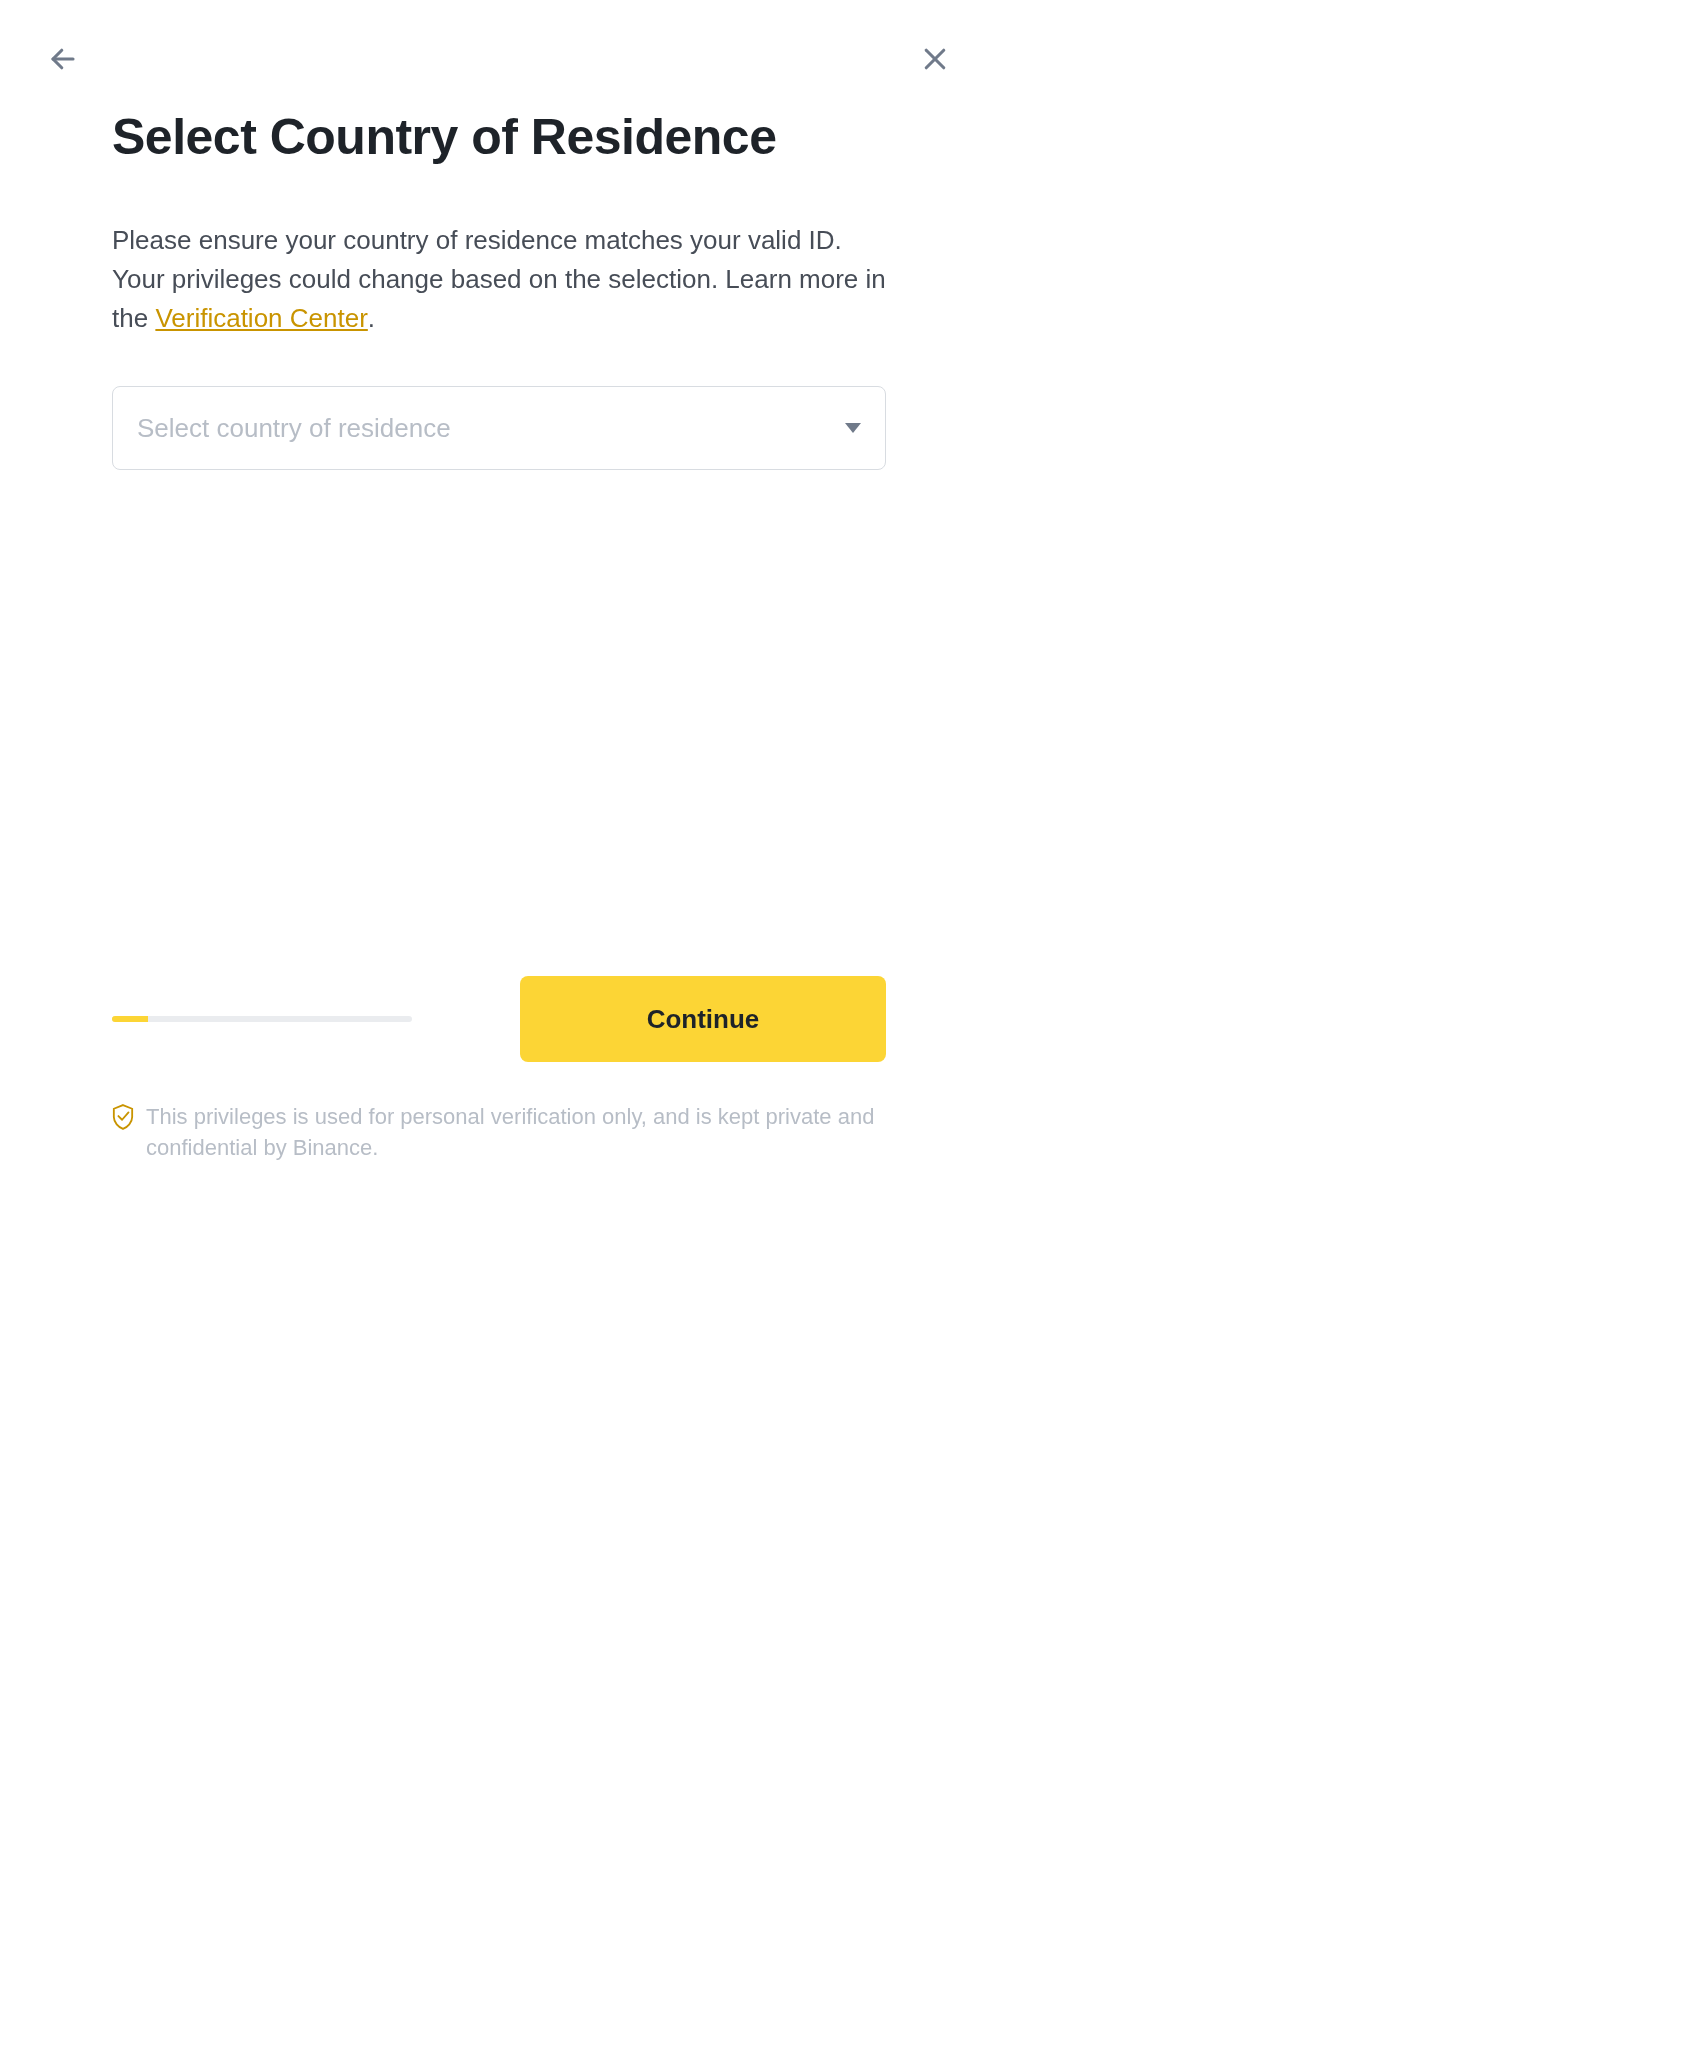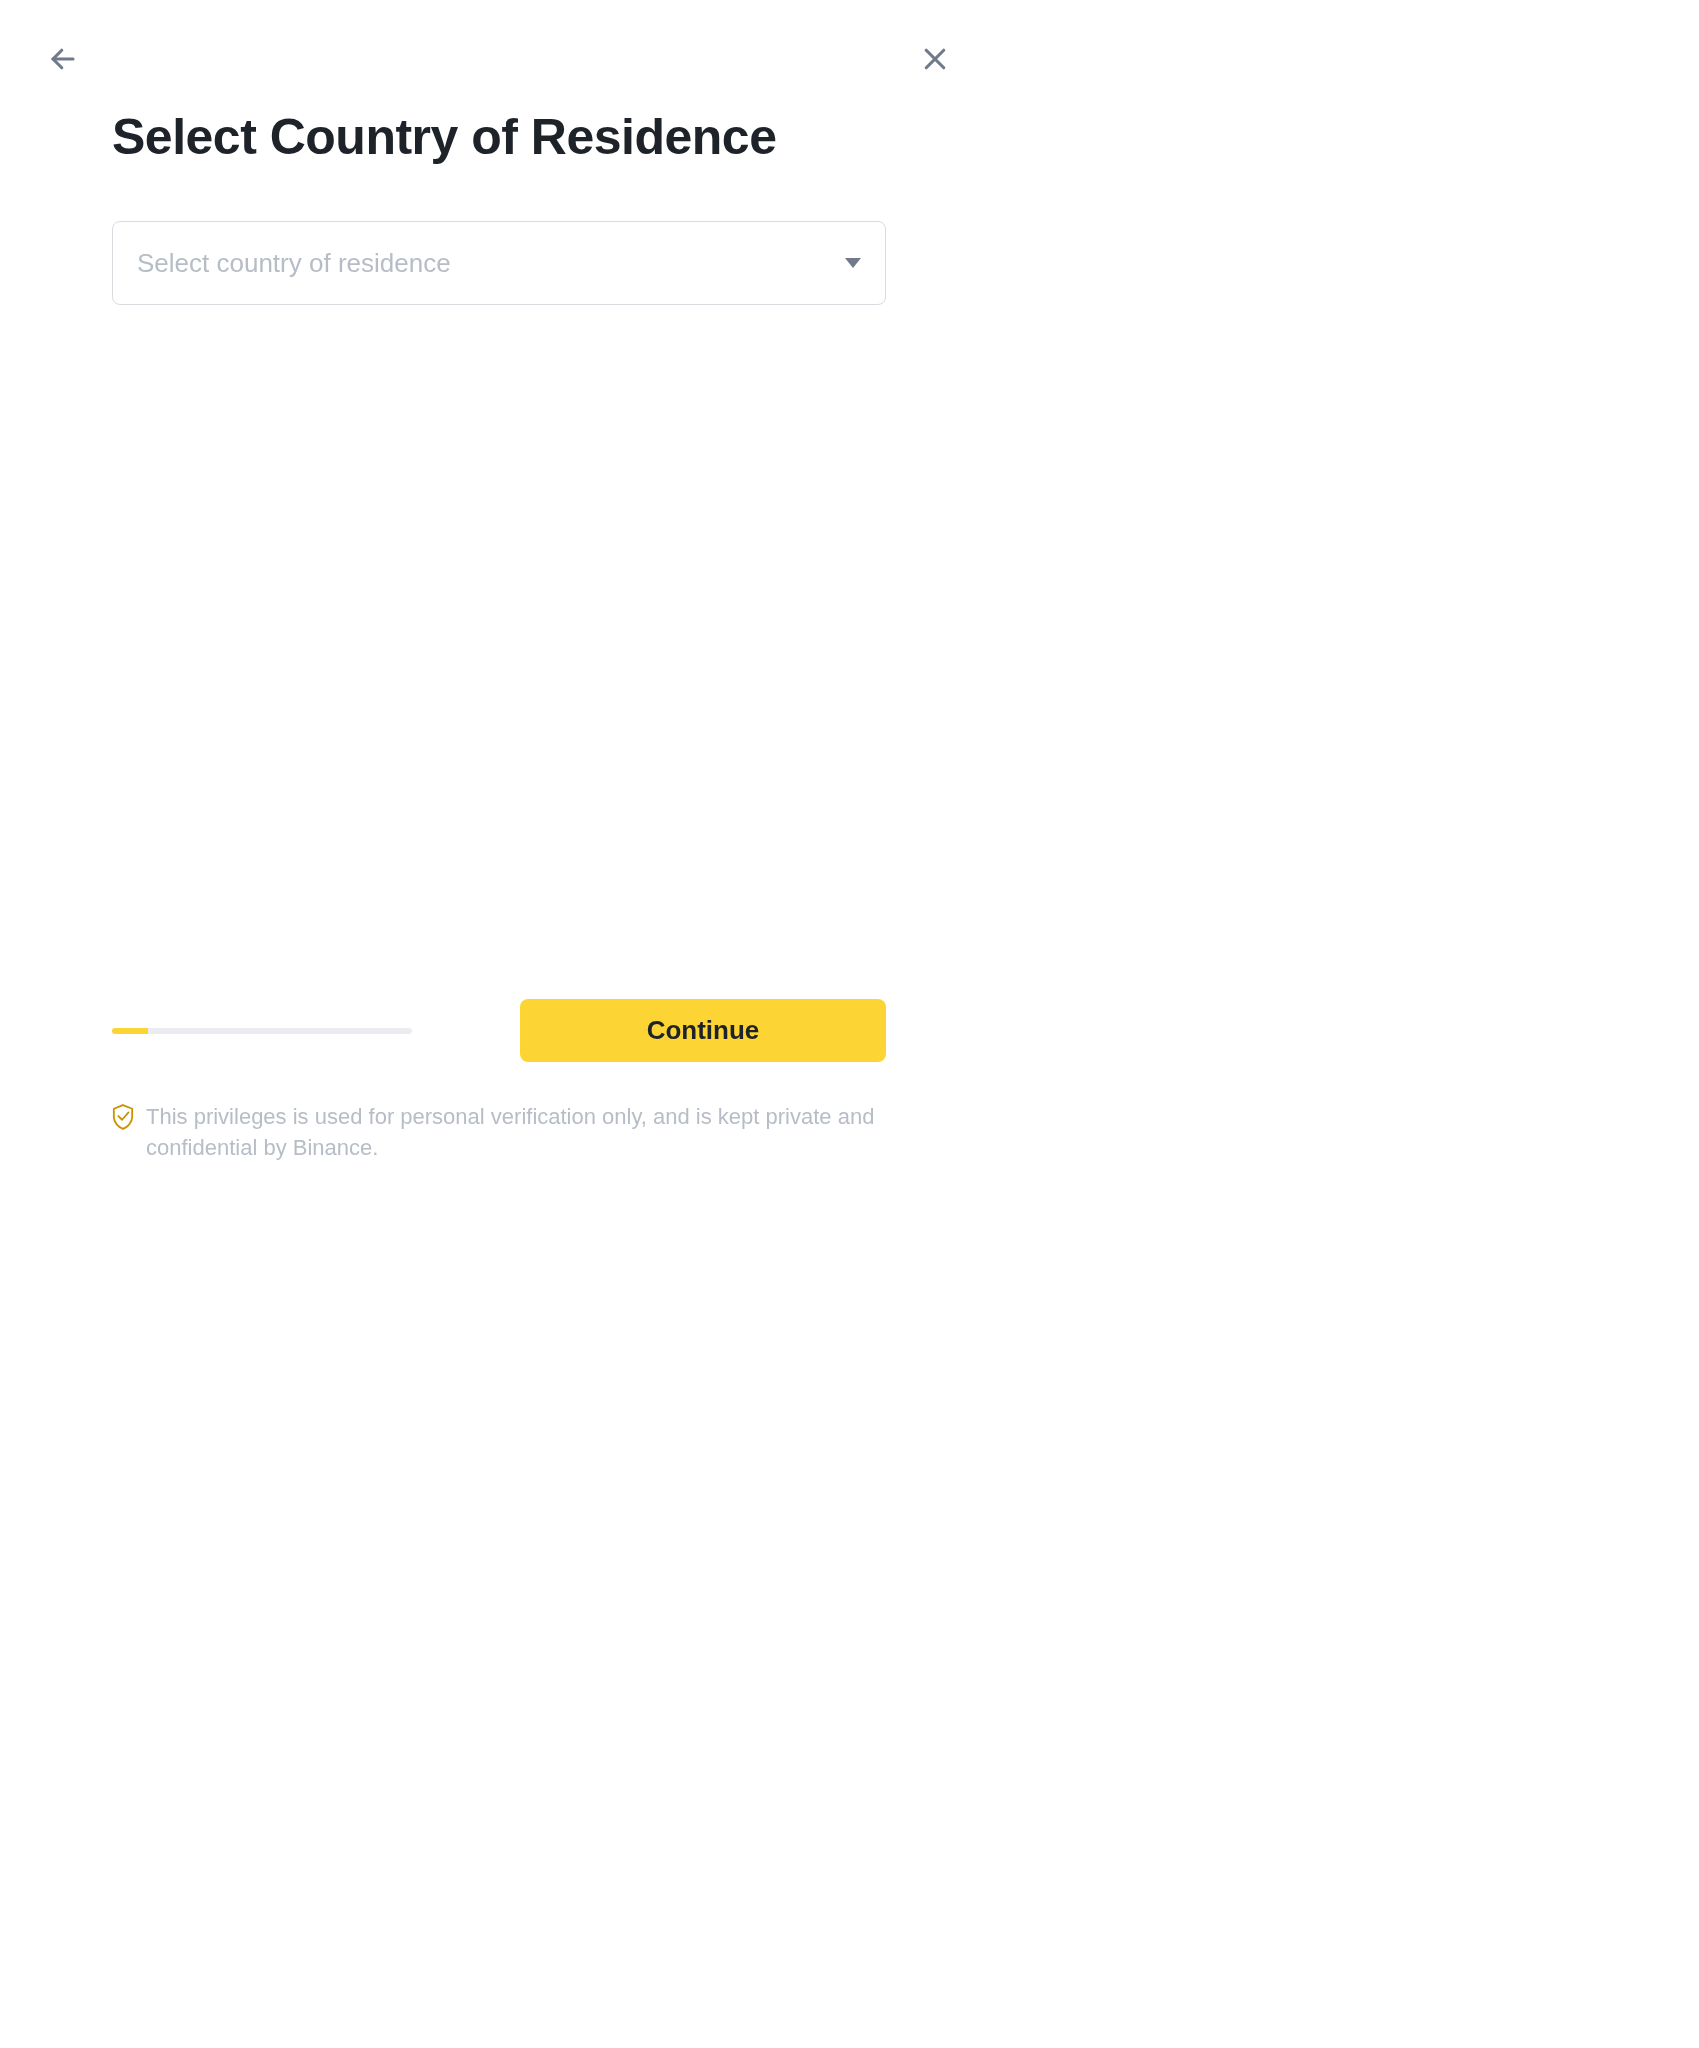--- a/index.html
+++ b/index.html
@@ -10,21 +10,21 @@
     .content { position:absolute; top:110px; left:112px; right:112px;}
     h1 { font-size:50px; font-weight:700; color:#1e2329; line-height:1.1; margin-bottom:56px; letter-spacing:-0.5px;}
     .desc { font-size:26px; line-height:1.5; color:#474d57; margin-bottom:48px;}
     .desc a { color:#c99400; text-decoration:underline; font-weight:500;}
     .select { width:100%; height:84px; border:1px solid #d8dce1; border-radius:8px; display:flex; align-items:center; justify-content:space-between; padding:0 24px; cursor:pointer;}
     .select .ph { color:#b7bdc6; font-size:26px;}
     .footer { position:absolute; left:112px; right:112px; bottom:40px;}
     .frow { display:flex; align-items:center; justify-content:space-between; margin-bottom:40px;}
     .progress { width:300px; height:6px; background:#eaecef; border-radius:3px; overflow:hidden;}
     .progress-bar { height:100%; background:#fcd535; width:12%;}
-    .continue { width:366px; height:63px; background:#fcd535; border:none; border-radius:8px; font-size:26px; font-weight:600; color:#1e2329; cursor:pointer;}
+    .continue { width:366px; height:86px; background:#fcd535; border:none; border-radius:8px; font-size:26px; font-weight:600; color:#1e2329; cursor:pointer;}
     .disclaimer { display:flex; align-items:flex-start; gap:12px;}
     .disclaimer-text { font-size:22px; line-height:1.4; color:#b7bdc6; flex:1;}
     .shield { flex-shrink:0; margin-top:2px;}
   </style>
 </head>
 <body>
 
 <div class="modal">
 
   <div class="nav-btn back">
@@ -36,20 +36,23 @@
 
   <div class="nav-btn close">
     <svg width="30" height="30" viewBox="0 0 24 24" fill="none" stroke="#707a8a" stroke-width="2.5" stroke-linecap="round">
         <line x1="5" y1="5" x2="19" y2="19"></line>
         <line x1="19" y1="5" x2="5" y2="19"></line>
       </svg>
   </div>
 
   <div class="content">
     <h1>Select Country of Residence</h1>
+    <p class="desc">
+      <span>Please ensure your country of residence matches your valid ID. Your privileges could change based on the selection. Learn more in the </span><a href="#">Verification Center</a><span>.</span>
+    </p>
     <div class="select">
       <span class="ph">Select country of residence</span>
       <svg width="16" height="10" viewBox="0 0 16 10">
           <polygon points="0,0 16,0 8,10" fill="#707a8a"></polygon>
         </svg>
     </div>
   </div>
 
   <div class="footer">
     <div class="frow">

